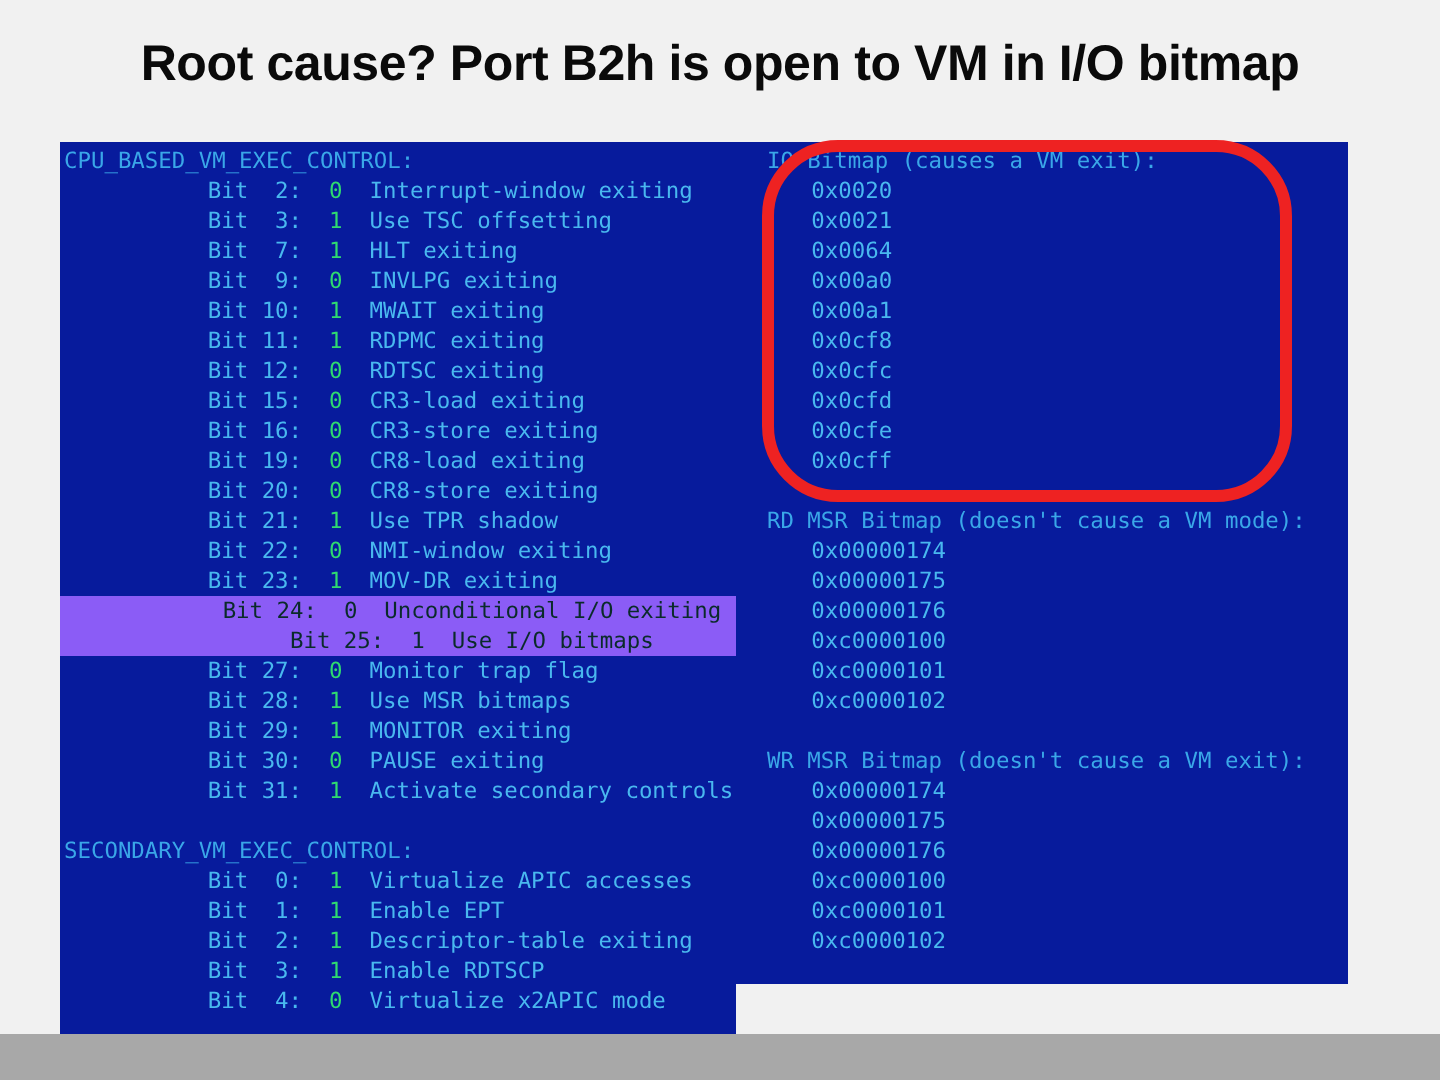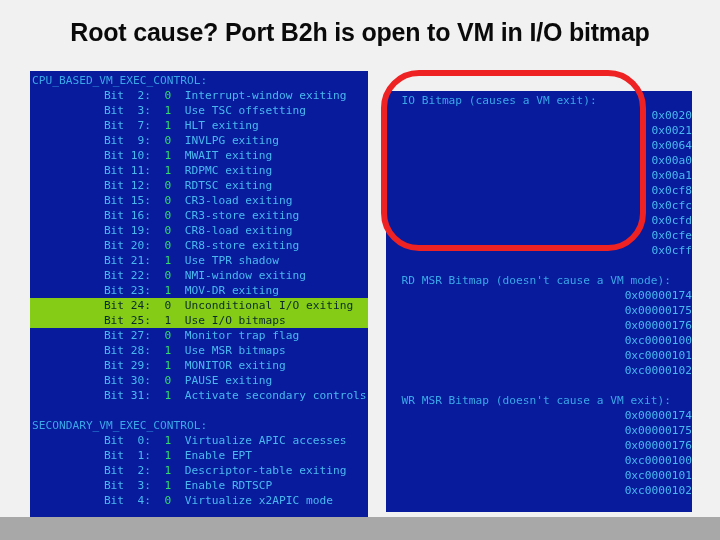--- a/index.html
+++ b/index.html
@@ -43,25 +43,24 @@
   }
 
   #left-panel {
     left: 30px;
     top: 71px;
     width: 338px;
     height: 540px;
   }
 
   #right-panel {
-    left: 386px;
+    left: 368px;
     top: 71px;
     width: 306px;
     height: 421px;
-    margin-top: 20px;
   }
 
   .term-inner {
     padding: 2px 0 0 0;
   }
 
   .line {
     white-space: pre;
     height: 15px;
     padding-left: 4px;
@@ -76,25 +75,26 @@
   .row {
     white-space: pre;
     height: 15px;
     padding-left: 20px;
   }
   .row .idx  { color: #49b8ef; }
   .row .val  { color: #2fdb6f; }
   .row .desc { color: #49b8ef; }
 
   .row.hl {
-    background: #84cc16;
+    background: #8b5cf6;
+    text-align: center;
   }
   .row.hl .idx, .row.hl .val, .row.hl .desc { color: #0a2b2a; }
 
-  .addr { color: #49b8ef; text-align: right; }
+  .addr { color: #49b8ef; }
 
   .spacer { height: 15px; }
 
   
   #red-highlight {
     position: absolute;
     left: 381px;
     top: 70px;
     width: 265px;
     height: 181px;

